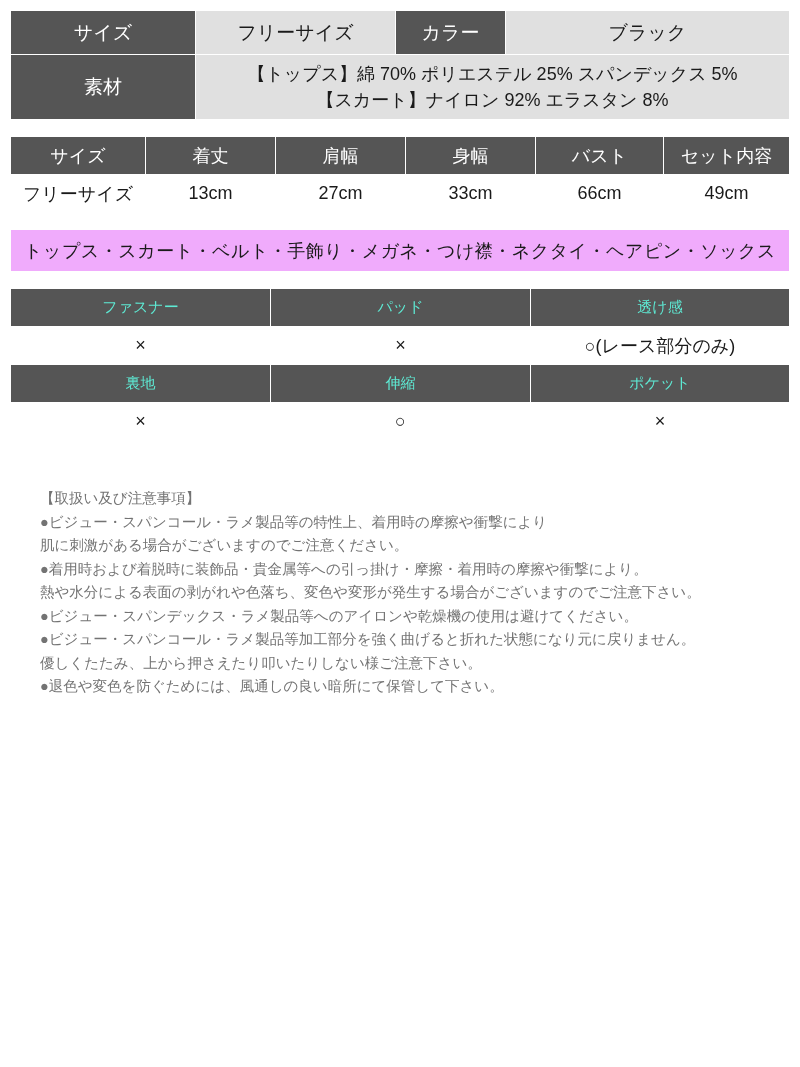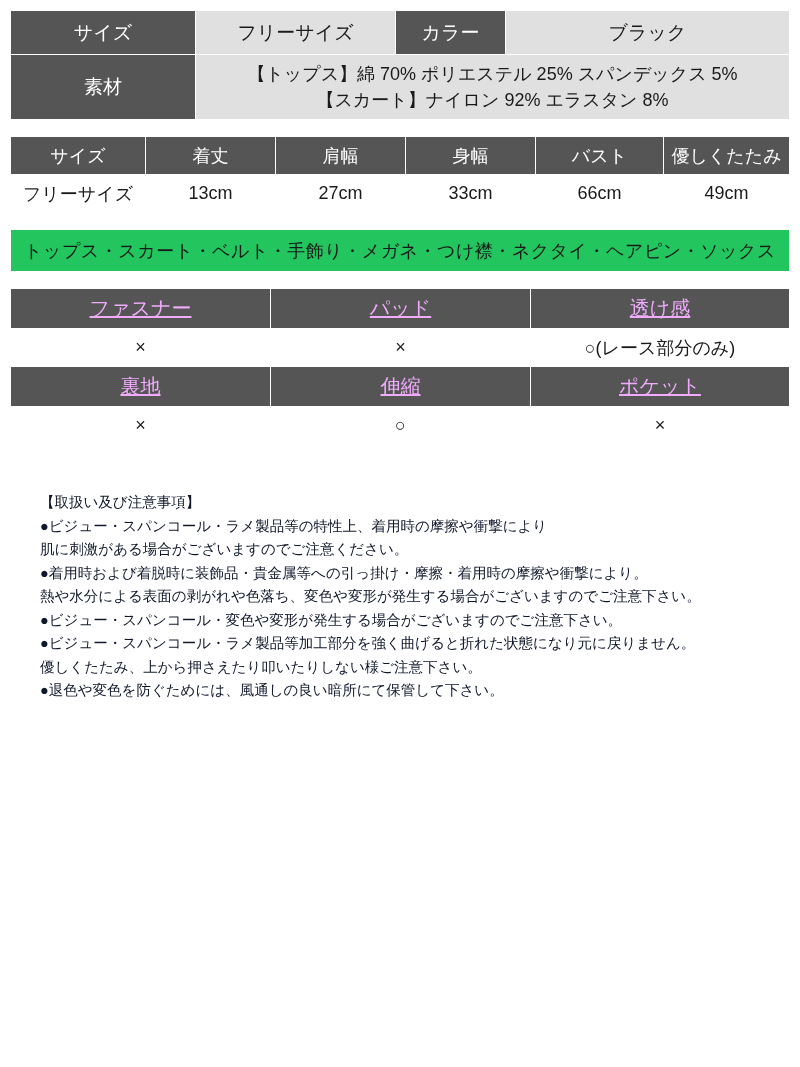--- a/index.html
+++ b/index.html
@@ -57,36 +57,36 @@
   .t2 .val { background: #ffffff; }
 
   
   .t3 .title {
     background: #555;
     color: #fff;
     height: 40px;
     font-size: 19px;
   }
   .t3 .body {
-    background: #22c55e;
+    background: #f0abfc;
     height: 42px;
     font-size: 18px;
     letter-spacing: 0.5px;
   }
 
   
   .t4 td { height: 38px; font-size: 18px; }
-  .t4 .hdr { background: #555; color: #f0abfc; font-size: 20px; text-decoration: underline; }
+  .t4 .hdr { background: #555; color: #5eead4; font-size: 15px; }
   .t4 .val { background: #ffffff; font-size: 18px; }
 
   .notes {
     margin: 46px 0 0 30px;
     font-size: 14.5px;
     line-height: 1.62;
-    color: #0f172a;
+    color: #737373;
   }
   .notes div { white-space: pre; }
 </style>
 </head>
 <body>
 
 <div class="page">
 
   <table class="t1">
     <tbody>
@@ -109,21 +109,21 @@
   <div class="spacer-md"></div>
 
   <table class="t2">
     <tbody>
         <tr>
       <td class="hdr" style="width:135px">サイズ</td>
       <td class="hdr" style="width:130px">着丈</td>
       <td class="hdr" style="width:130px">肩幅</td>
       <td class="hdr" style="width:130px">身幅</td>
       <td class="hdr" style="width:128px">バスト</td>
-      <td class="hdr">優しくたたみ</td>
+      <td class="hdr">セット内容</td>
     </tr>
     <tr>
       <td class="val">フリーサイズ</td>
       <td class="val">13cm</td>
       <td class="val">27cm</td>
       <td class="val">33cm</td>
       <td class="val">66cm</td>
       <td class="val">49cm</td>
     </tr>
   </tbody>
@@ -165,19 +165,19 @@
     </tr>
   </tbody>
     </table>
 
   <div class="notes">
     <div>【取扱い及び注意事項】</div>
     <div>●ビジュー・スパンコール・ラメ製品等の特性上、着用時の摩擦や衝撃により</div>
     <div>肌に刺激がある場合がございますのでご注意ください。</div>
     <div>●着用時および着脱時に装飾品・貴金属等への引っ掛け・摩擦・着用時の摩擦や衝撃により。</div>
     <div>熱や水分による表面の剥がれや色落ち、変色や変形が発生する場合がございますのでご注意下さい。</div>
-    <div>●ビジュー・スパンコール・変色や変形が発生する場合がございますのでご注意下さい。</div>
+    <div>●ビジュー・スパンデックス・ラメ製品等へのアイロンや乾燥機の使用は避けてください。</div>
     <div>●ビジュー・スパンコール・ラメ製品等加工部分を強く曲げると折れた状態になり元に戻りません。</div>
     <div>優しくたたみ、上から押さえたり叩いたりしない様ご注意下さい。</div>
     <div>●退色や変色を防ぐためには、風通しの良い暗所にて保管して下さい。</div>
   </div>
 
 </div>
 
 </body></html>

